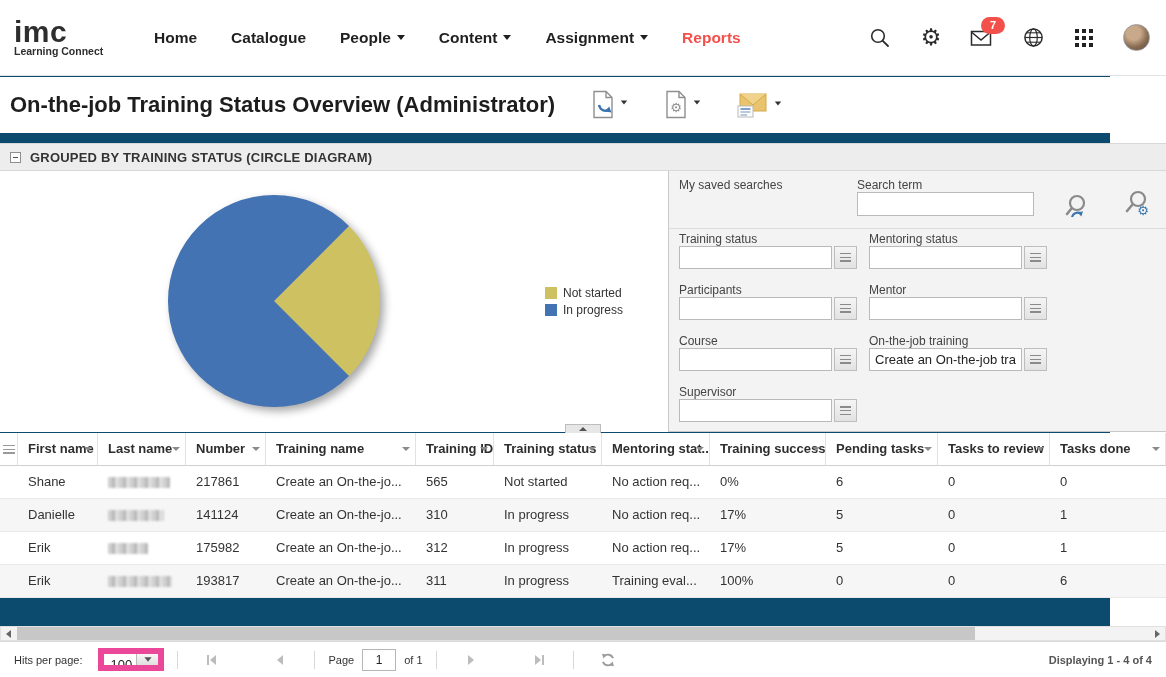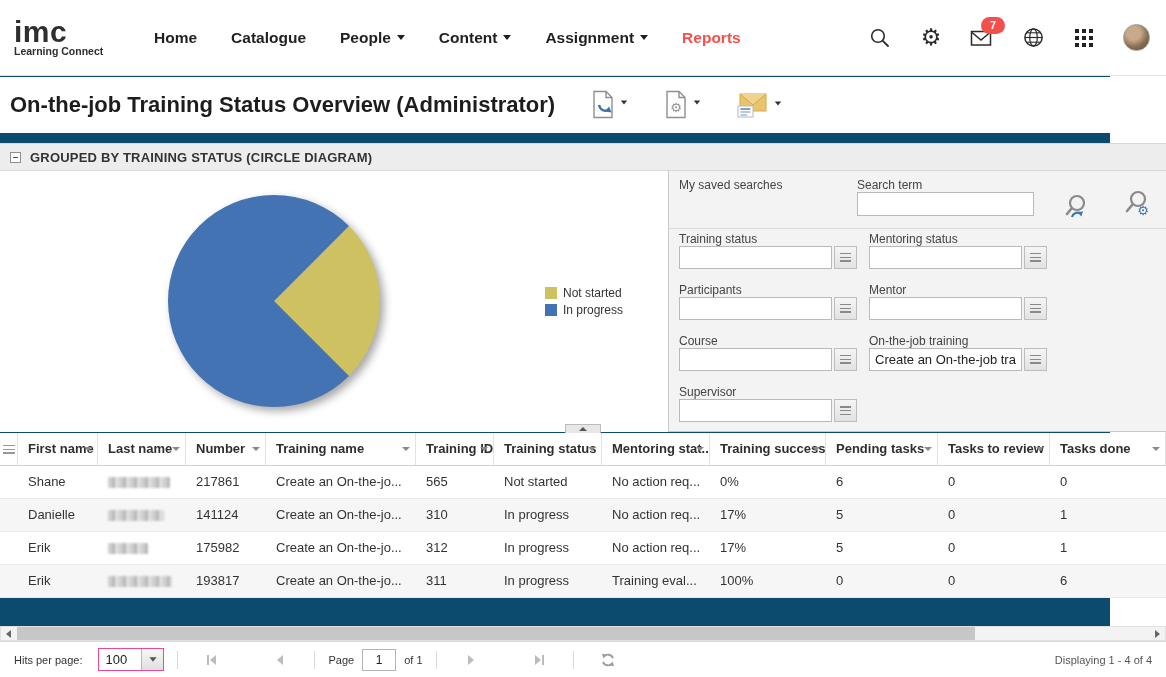--- a/index.html
+++ b/index.html
@@ -92,25 +92,25 @@
   .hs-arrow { position:absolute; top:0; width:15px; height:13px; display:flex; align-items:center; justify-content:center; cursor:pointer; }
   .hs-left { left:0; } .hs-right { right:0; }
   .tri-left { width:0;height:0;border-top:4px solid transparent;border-bottom:4px solid transparent;border-right:5px solid #666; }
   .tri-right { width:0;height:0;border-top:4px solid transparent;border-bottom:4px solid transparent;border-left:5px solid #666; }
   .hs-thumb { position:absolute; left:16px; top:0; width:958px; height:13px; background:#c7c7c7; cursor:grab; }
 
   
   .pagerbar { position:absolute; left:0; top:641px; width:1166px; height:36px; background:#fff;
     border-top:1px solid #dadada; display:flex; align-items:center; padding:0 14px; font-size:11px; color:#333; }
   .pager-sep { width:1px; height:18px; background:#d9d9d9; margin:0 13px; }
-  .hits-combo { position:static; width:66px; height:23px; margin-left:16px; display:flex; background:#fff; border:1px solid #ec4899; }
+  .hits-combo { position:static; width:66px; height:23px; margin-left:16px; display:flex; background:#fff; border:6px solid #ec4899; }
   .hits-combo .combo-text { line-height:21px; }
   .pager-btn { width:26px; height:22px; display:flex; align-items:center; justify-content:center; cursor:pointer; margin:0 8px; }
   .page-input { width:34px; height:22px; border:1px solid #b5b5b5; text-align:center; font-size:12px; color:#222; margin:0 8px; background:#fff; }
-  .displaying { margin-left:auto; color:#555; }
+  .displaying { margin-left:auto; color:#555;font-weight:bold; }
   .pg-word { white-space:nowrap; }
 </style>
 </head>
 <body>
 
 <div class="app">
 
   <div class="topbar">
     <div class="logo">
       <div class="logo-main">imc</div>

